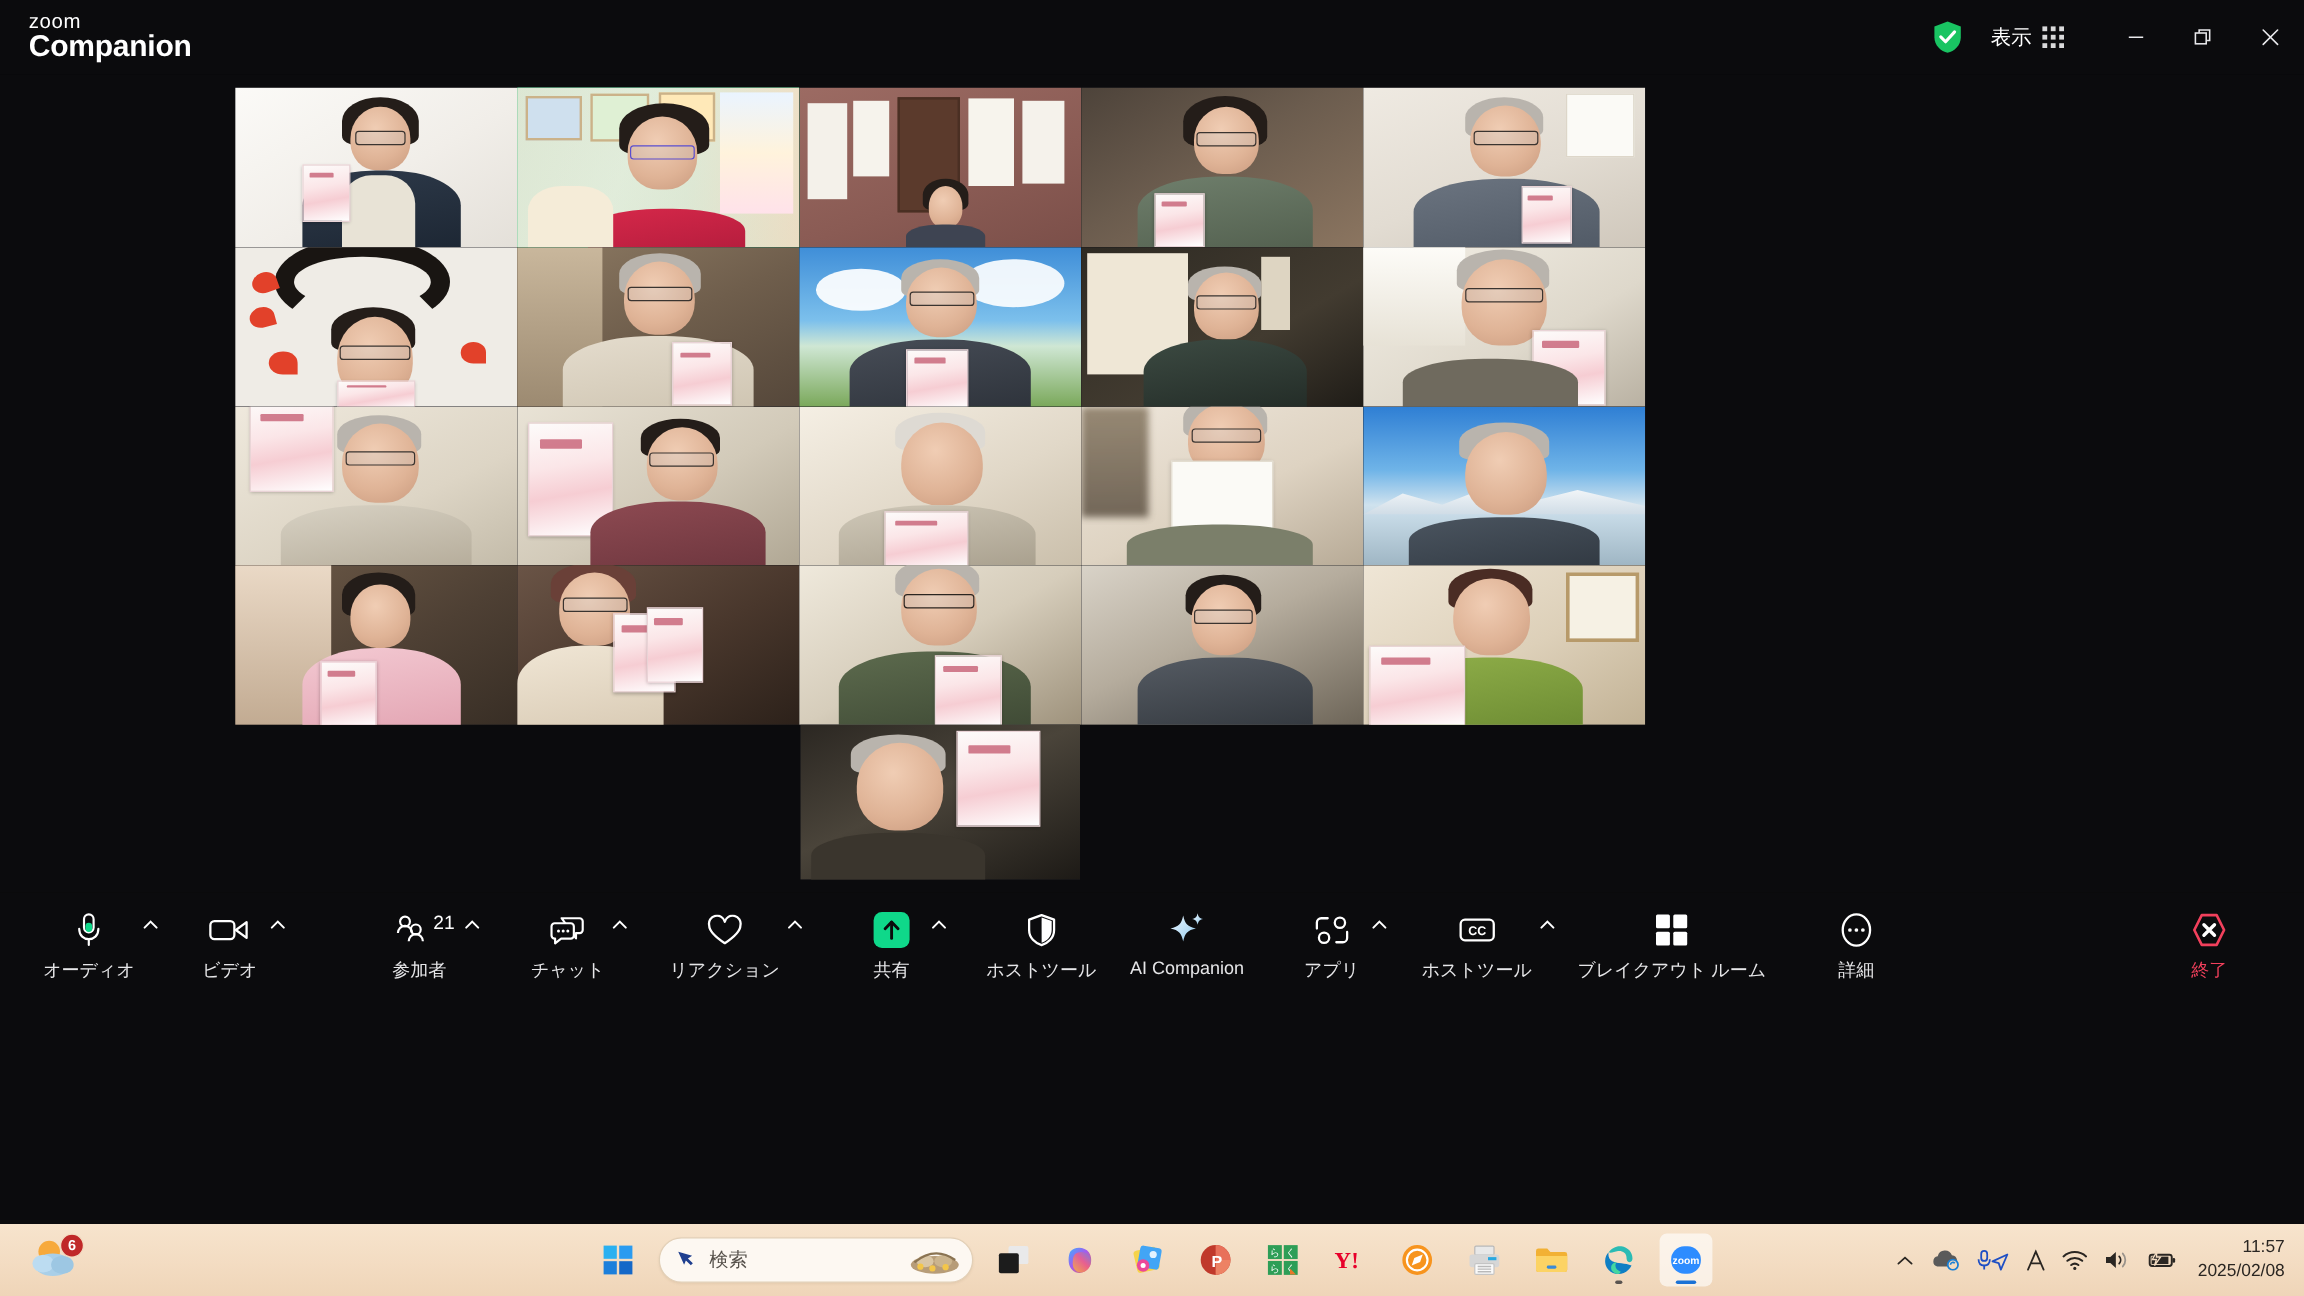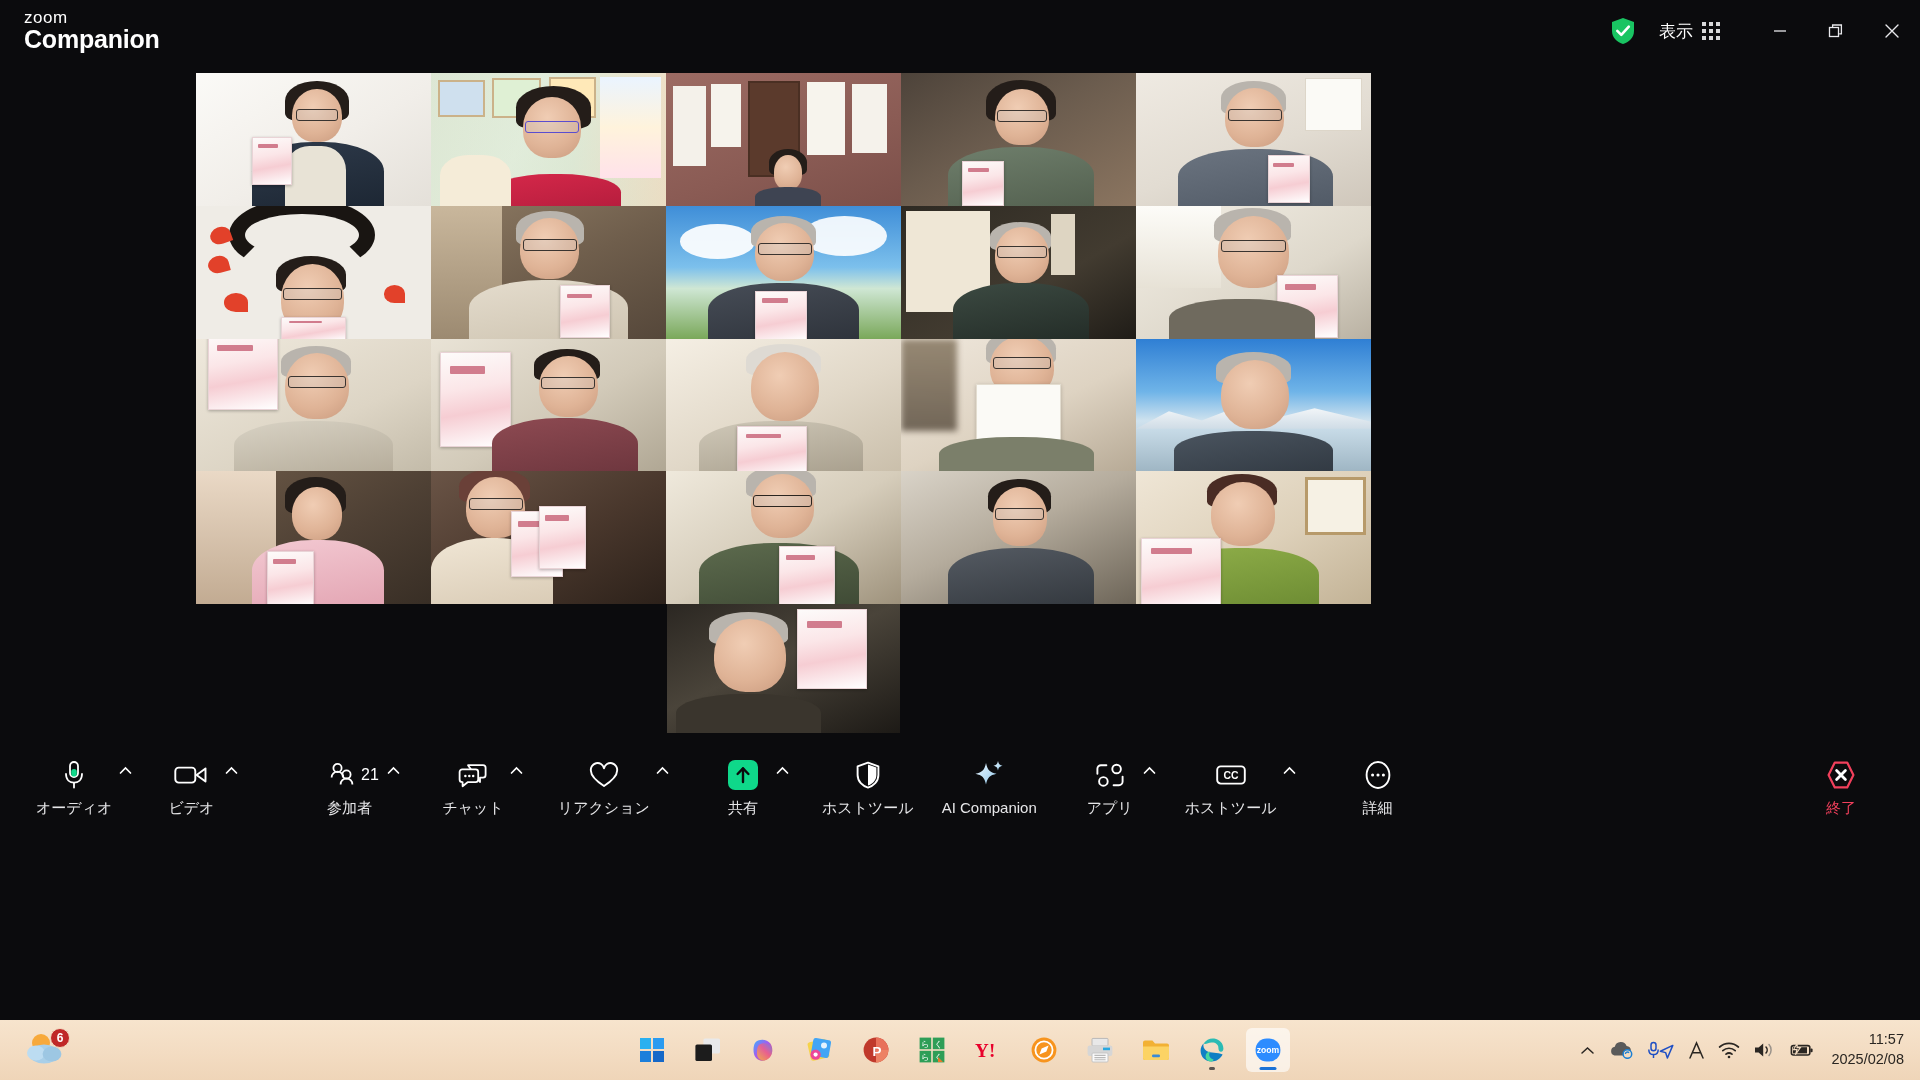--- a/index.html
+++ b/index.html
@@ -538,21 +538,21 @@
         <span class="lb">ビデオ</span>
       </div>
       <div class="tb-caret">
         <svg width="13" height="9" viewBox="0 0 13 9">
             <path d="M1.5 7 L6.5 2 L11.5 7" stroke="#fff" stroke-width="1.7" fill="none" stroke-linecap="round"></path>
           </svg>
       </div>
 
       <div class="tb-item" style="margin-left:82px">
         <span class="ic">
-          <span style="display:flex;align-items:center;">
+          <span style="display:flex;align-items:flex-start;">
             <svg width="28" height="26" viewBox="0 0 28 26">
               <circle cx="9.5" cy="6" r="4.1" fill="none" stroke="#fff" stroke-width="1.8"></circle>
               <path d="M3.6 15.5 a5.9 5.9 0 0 1 11.8 0" fill="none" stroke="#fff" stroke-width="1.8"></path>
               <circle cx="18.5" cy="12.5" r="4.1" fill="none" stroke="#fff" stroke-width="1.8"></circle>
               <path d="M12.6 22.4 a5.9 5.9 0 0 1 11.8 0" fill="none" stroke="#fff" stroke-width="1.8"></path>
             </svg>
             <span class="pcount">21</span>
           </span>
         </span>
         <span class="lb" style="margin-left:-8px">参加者</span>
@@ -664,20 +664,31 @@
           </svg>
         </span>
         <span class="lb">ホストツール</span>
       </div>
       <div class="tb-caret">
         <svg width="13" height="9" viewBox="0 0 13 9">
             <path d="M1.5 7 L6.5 2 L11.5 7" stroke="#fff" stroke-width="1.7" fill="none" stroke-linecap="round"></path>
           </svg>
       </div>
 
+      <div class="tb-item" style="margin-left:12px">
+        <span class="ic">
+          <svg width="30" height="30" viewBox="0 0 30 30">
+            <rect x="2" y="2" width="11.6" height="11.6" rx="1.3" fill="#fff"></rect>
+            <rect x="16.4" y="2" width="11.6" height="11.6" rx="1.3" fill="#fff"></rect>
+            <rect x="2" y="16.4" width="11.6" height="11.6" rx="1.3" fill="#fff"></rect>
+            <rect x="16.4" y="16.4" width="11.6" height="11.6" rx="1.3" fill="#fff"></rect>
+          </svg>
+        </span>
+        <span class="lb">ブレイクアウト ルーム</span>
+      </div>
 
       <div class="tb-item" style="margin-left:48px">
         <span class="ic">
           <svg width="28" height="30" viewBox="0 0 28 30">
             <ellipse cx="14" cy="15" rx="11.4" ry="13" fill="none" stroke="#fff" stroke-width="1.9"></ellipse>
             <circle cx="8.6" cy="15" r="1.55" fill="#fff"></circle>
               <circle cx="14" cy="15" r="1.55" fill="#fff"></circle>
               <circle cx="19.4" cy="15" r="1.55" fill="#fff"></circle>
           </svg>
         </span>
@@ -713,20 +724,39 @@
     <div class="tbar-center">
       <div class="winbtn">
         <span class="winlogo">
           <i style="background:#2ab0f0"></i>
             <i style="background:#2a9bf0"></i>
           <i style="background:#1c7fdb"></i>
             <i style="background:#1568c8"></i>
         </span>
       </div>
 
+      <div class="searchbox">
+        <span>
+          <svg width="15" height="17" viewBox="0 0 15 17">
+            <path d="M2.4 1.6 L11.6 9.4 L7.4 10.2 L9.6 15.4 L7.4 16.2 L5.2 11 L2.4 13.6 Z" fill="#1f3f8f" transform="rotate(-24 7 8)"></path>
+          </svg>
+        </span>
+        <span class="search-ph">検索</span>
+        <span>
+          <svg width="42" height="28" viewBox="0 0 42 28">
+            <ellipse cx="21" cy="20" rx="20" ry="7.4" fill="#b79c78"></ellipse>
+            <ellipse cx="13" cy="17" rx="7" ry="5" fill="#d9c6a5"></ellipse>
+            <ellipse cx="28" cy="17" rx="7.4" ry="5.2" fill="#cbb48e"></ellipse>
+            <circle cx="9" cy="21.6" r="2.6" fill="#f3c64a"></circle>
+              <circle cx="19" cy="23" r="2.6" fill="#f3c64a"></circle>
+              <circle cx="30" cy="22" r="2.6" fill="#f3c64a"></circle>
+            <path d="M4 18 Q21 4 38 16" stroke="#8a7352" stroke-width="1.8" fill="none"></path>
+          </svg>
+        </span>
+      </div>
 
       <div class="tbapp">
         <svg width="30" height="28" viewBox="0 0 30 28">
           <rect x="10.4" y="2.4" width="16.6" height="15" rx="1.6" fill="#e9e9ea"></rect>
           <rect x="2.4" y="8.4" width="16.6" height="16.6" rx="1.6" fill="#1c1c1c"></rect>
         </svg>
       </div>
 
       <div class="tbapp">
         <svg width="30" height="28" viewBox="0 0 30 28">

